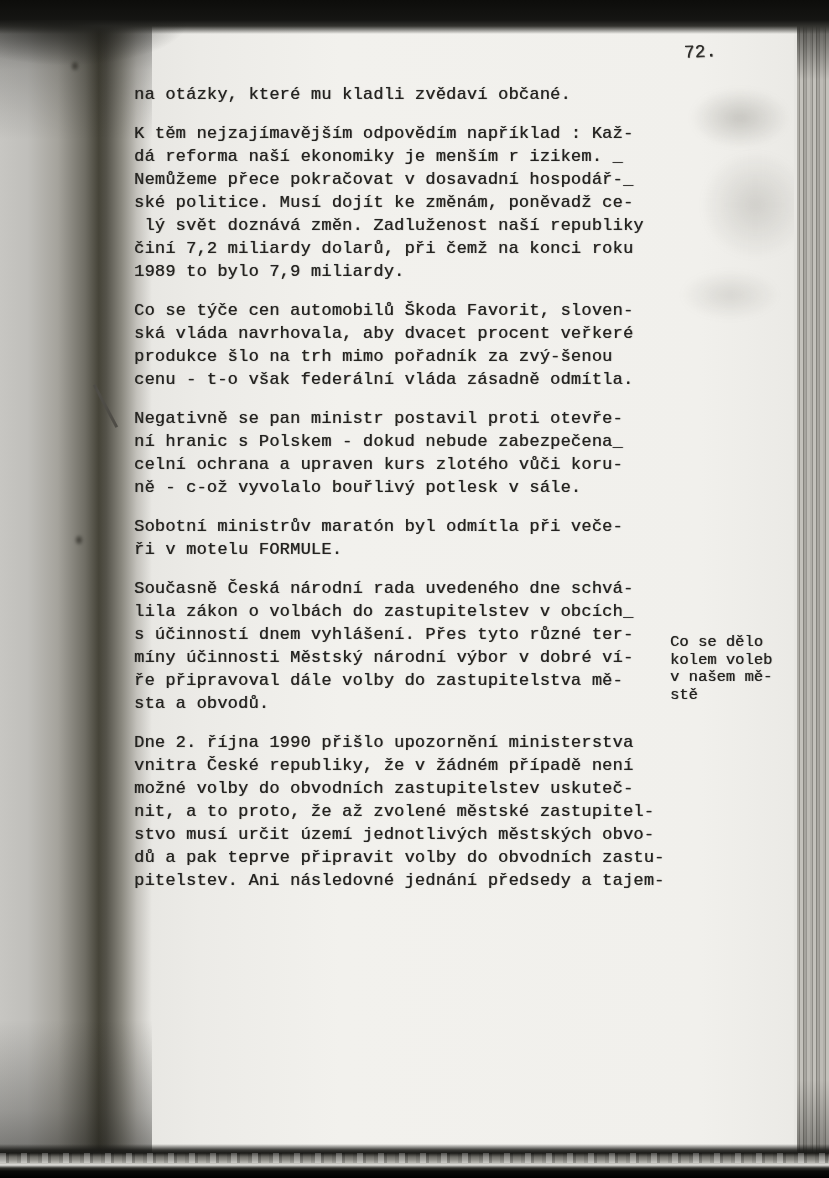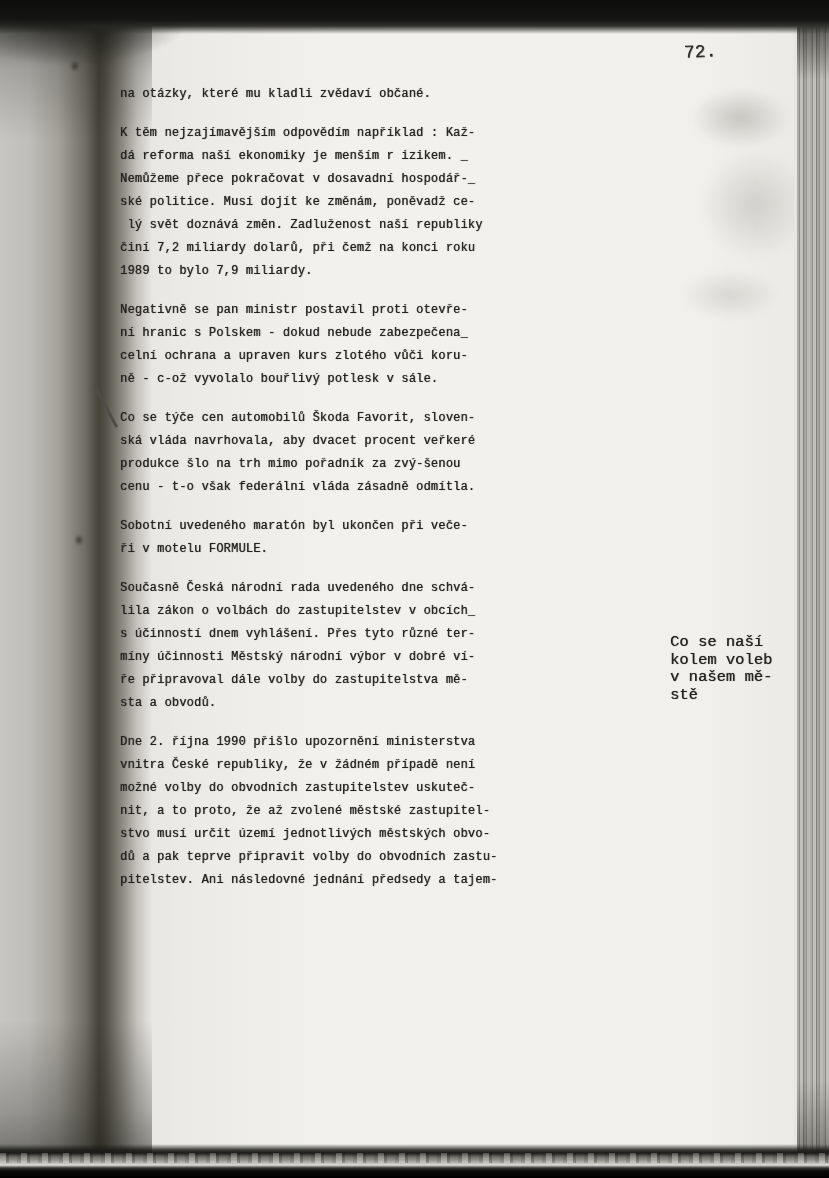--- a/index.html
+++ b/index.html
@@ -69,22 +69,22 @@
     background: radial-gradient(ellipse, rgba(110,108,100,.22), rgba(110,108,100,0) 70%); }
   .smudge-c { left:680px; top:270px; width:100px; height:50px;
     background: radial-gradient(ellipse, rgba(110,108,100,.18), rgba(110,108,100,0) 70%); }
 
   
   .pen-mark { position:absolute; left:104px; top:382px; width:3px; height:48px;
     background:#4e4c46; transform: rotate(-28deg); filter: blur(.6px); z-index:5; }
 
   
   .text-col {
-    position:absolute; left:120px; top:83px; width:545px; z-index:5;
-    font-size:12px; line-height:23px; color:#23221f;
+    position:absolute; left:134px; top:83px; width:545px; z-index:5;
+    font-size:17px; line-height:23px; color:#23221f;
   }
   .para { margin:0 0 16px 0; white-space:pre-wrap;
     text-shadow: 0.5px 0.4px 0.8px rgba(35,34,31,.75); letter-spacing:.2px; }
   .margin-note {
     position:absolute; left:670px; top:634px; width:125px; z-index:5;
     font-size:15.5px; line-height:17.5px; color:#23221f; white-space:pre-wrap;
     text-shadow: 0.5px 0.4px 0.8px rgba(35,34,31,.75);
   }
   .page-number {
     position:absolute; left:684px; top:42px; z-index:5;
@@ -113,46 +113,46 @@
 
   <div class="text-col">
     <p class="para">na otázky, které mu kladli zvědaví občané.</p>
     <p class="para">K těm nejzajímavějším odpovědím například : Kaž-
 dá reforma naší ekonomiky je menším r izikem. _
 Nemůžeme přece pokračovat v dosavadní hospodář-_
 ské politice. Musí dojít ke změnám, poněvadž ce-
  lý svět doznává změn. Zadluženost naší republiky
 činí 7,2 miliardy dolarů, při čemž na konci roku
 1989 to bylo 7,9 miliardy.</p>
+    <p class="para">Co se týče cen automobilů Škoda Favorit, sloven-
+ská vláda navrhovala, aby dvacet procent veřkeré
+produkce šlo na trh mimo pořadník za zvý-šenou
+cenu - t-o však federální vláda zásadně odmítla.</p>
     <p class="para">Negativně se pan ministr postavil proti otevře-
 ní hranic s Polskem - dokud nebude zabezpečena_
 celní ochrana a upraven kurs zlotého vůči koru-
 ně - c-ož vyvolalo bouřlivý potlesk v sále.</p>
-    <p class="para">Co se týče cen automobilů Škoda Favorit, sloven-
-ská vláda navrhovala, aby dvacet procent veřkeré
-produkce šlo na trh mimo pořadník za zvý-šenou
-cenu - t-o však federální vláda zásadně odmítla.</p>
-    <p class="para">Sobotní uvedeného maratón byl ukončen při veče-
+    <p class="para">Sobotní ministrův maratón byl odmítla při veče-
 ři v motelu FORMULE.</p>
     <p class="para">Současně Česká národní rada uvedeného dne schvá-
 lila zákon o volbách do zastupitelstev v obcích_
 s účinností dnem vyhlášení. Přes tyto různé ter-
 míny účinnosti Městský národní výbor v dobré ví-
 ře připravoval dále volby do zastupitelstva mě-
 sta a obvodů.</p>
     <p class="para">Dne 2. října 1990 přišlo upozornění ministerstva
 vnitra České republiky, že v žádném případě není
 možné volby do obvodních zastupitelstev uskuteč-
 nit, a to proto, že až zvolené městské zastupitel-
 stvo musí určit území jednotlivých městských obvo-
 dů a pak teprve připravit volby do obvodních zastu-
 pitelstev. Ani následovné jednání předsedy a tajem-</p>
   </div>
 
-  <div class="margin-note">Co se naší
+  <div class="margin-note">Co se dělo
 kolem voleb
 v našem mě-
 stě</div>
 
   <div class="top-band"></div>
   <div class="bottom-band"></div>
 
 </div>
 
 </body></html>

